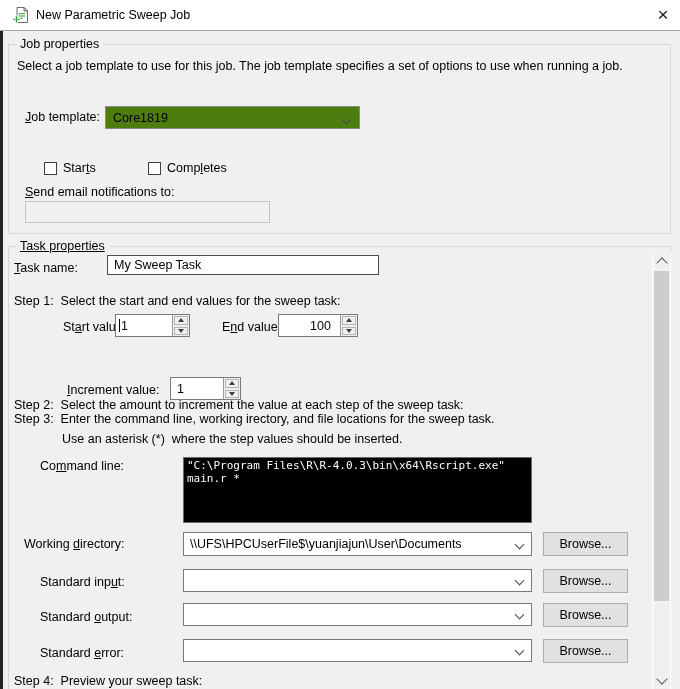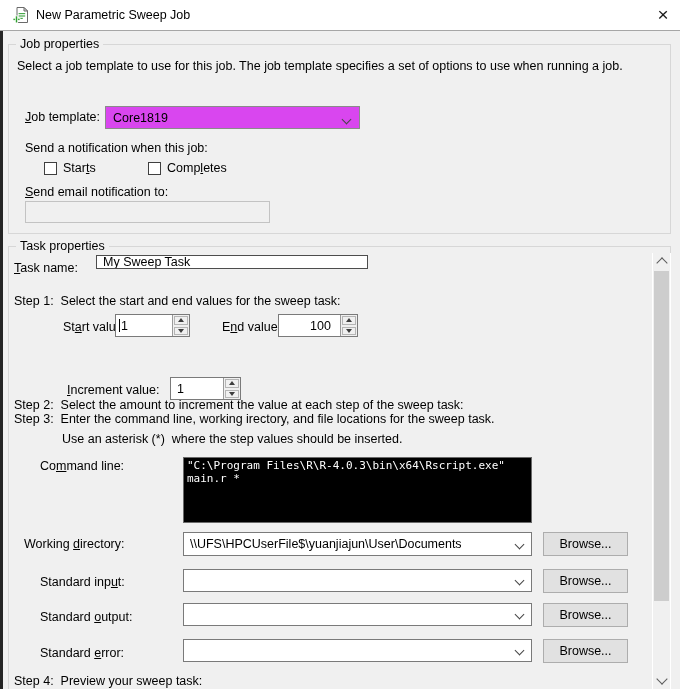--- a/index.html
+++ b/index.html
@@ -17,21 +17,21 @@
   .group-label{background:#f0f0f0;padding:0 4px;white-space:nowrap;line-height:14px;}
   .lbl{white-space:nowrap;line-height:15px;}
   .pre-ws{white-space:pre;}
   .u{text-decoration:underline;}
   
   .txt{box-sizing:border-box;border:1px solid #7a7a7a;background:#fff;font-family:"Liberation Sans",sans-serif;
        font-size:12.5px;color:#000;padding:2px 6px;outline:none;}
   .txt-dark{border:1px solid #4d4d4d;}
   .txt-disabled{background:#f0f0f0;border:1px solid #c3c3c3;}
   
-  .ddl{box-sizing:border-box;border:1px solid #8a8a8a;background:#d946ef;display:flex;align-items:center;}
+  .ddl{box-sizing:border-box;border:1px solid #8a8a8a;background:#4d7c0f;display:flex;align-items:center;}
   .ddl .val{padding-left:7px;white-space:nowrap;}
   .chv{display:inline-block;width:6px;height:6px;border-left:1px solid #464646;border-top:1px solid #464646;}
   .chv-down{transform:rotate(225deg);}
   .chv-up{transform:rotate(45deg);}
   .combo-chv{position:absolute;right:9px;top:9px;}
   
   .combo{box-sizing:border-box;}
   .combo input{box-sizing:border-box;width:100%;height:100%;border:1px solid #7a7a7a;background:#fff;
                font-family:"Liberation Sans",sans-serif;font-size:12.5px;padding:2px 24px 2px 6px;outline:none;}
   
@@ -84,36 +84,35 @@
   <span class="abs group-label" style="left:16px;top:37px;">Job properties</span>
 
   <span class="abs lbl" style="left:17px;top:59px;">Select a job template to use for this job. The job template specifies a set of options to use when running a job.</span>
 
   <span class="abs lbl" style="left:25px;top:110px;"><span></span><span class="u">J</span><span>ob template:</span></span>
   <div class="abs ddl" style="left:105px;top:106px;width:255px;height:23px;">
     <span class="val">Core1819</span>
     <span class="abs chv chv-down combo-chv"></span>
   </div>
 
-  <span class="abs lbl" style="left:25px;top:141px;">Send a notification when this job:</span>
 
   <span class="abs cb" style="left:44px;top:162px;"></span>
   <span class="abs lbl" style="left:63px;top:161px;"><span>Star</span><span class="u">t</span><span>s</span></span>
 
   <span class="abs cb" style="left:148px;top:162px;"></span>
   <span class="abs lbl" style="left:167px;top:161px;"><span>Comp</span><span class="u">l</span><span>etes</span></span>
 
-  <span class="abs lbl" style="left:25px;top:185px;"><span></span><span class="u">S</span><span>end email notification to:</span></span>
+  <span class="abs lbl" style="left:25px;top:185px;"><span></span><span class="u">S</span><span>end email notifications to:</span></span>
   <input class="abs txt txt-disabled" style="left: 25px; top: 201px; width: 245px; height: 22px;" value="">
 
   <div class="abs group" style="left:8px;top:246px;width:661px;height:450px;"></div>
-  <span class="abs group-label" style="left:16px;top:239px;">Task properties</span>
+  <span class="abs group-label" style="left:16px;top:239px;text-decoration:underline;">Task properties</span>
 
   <span class="abs lbl" style="left:14px;top:261px;"><span></span><span class="u">T</span><span>ask name:</span></span>
-  <input class="abs txt txt-dark" style="left: 96px; top: 255px; width: 272px; height: 14px;" value="My Sweep Task">
+  <input class="abs txt txt-dark" style="left: 107px; top: 255px; width: 272px; height: 20px;" value="My Sweep Task">
 
   <span class="abs lbl pre-ws" style="left:14px;top:294px;">Step 1:  Select the start and end values for the sweep task:</span>
 
   <span class="abs lbl" style="left:63px;top:320px;"><span>St</span><span class="u">a</span><span>rt value:</span></span>
   <div class="abs spin" style="left:115px;top:314px;width:75px;height:23px;">
     <div class="stext">
         <span class="caret"></span>
         <span>1</span>
       </div>
     <div class="sbtns">

